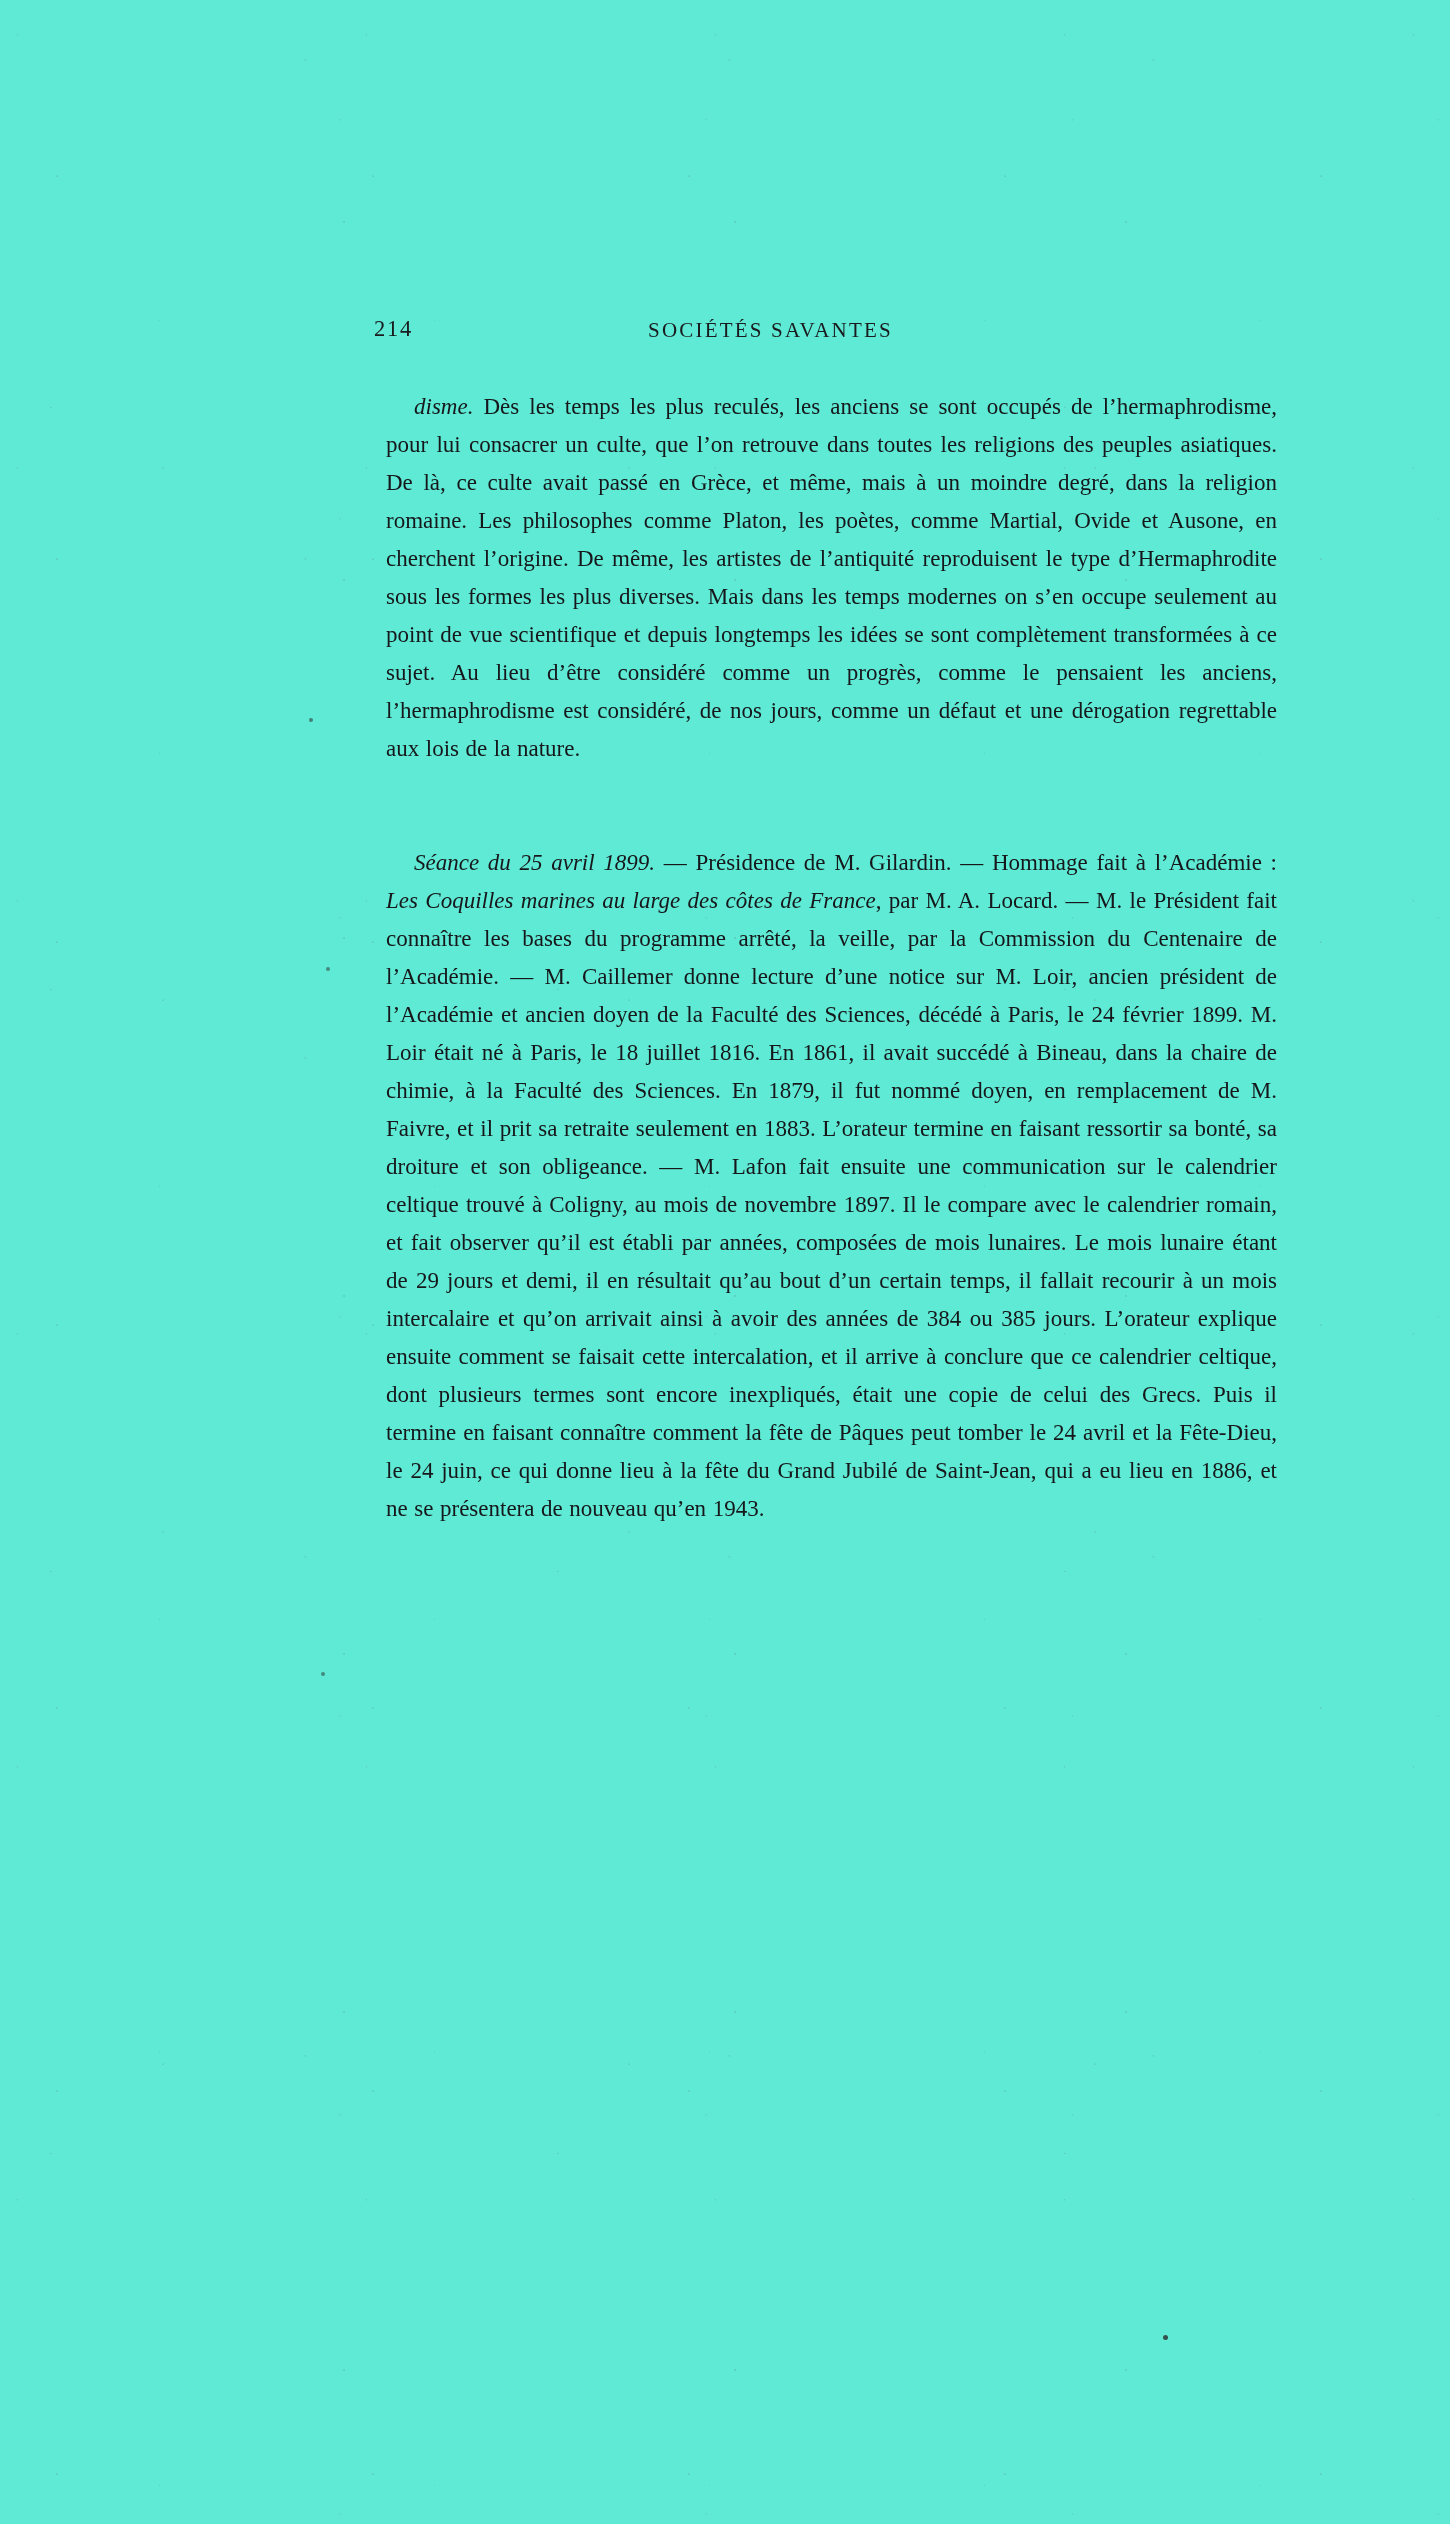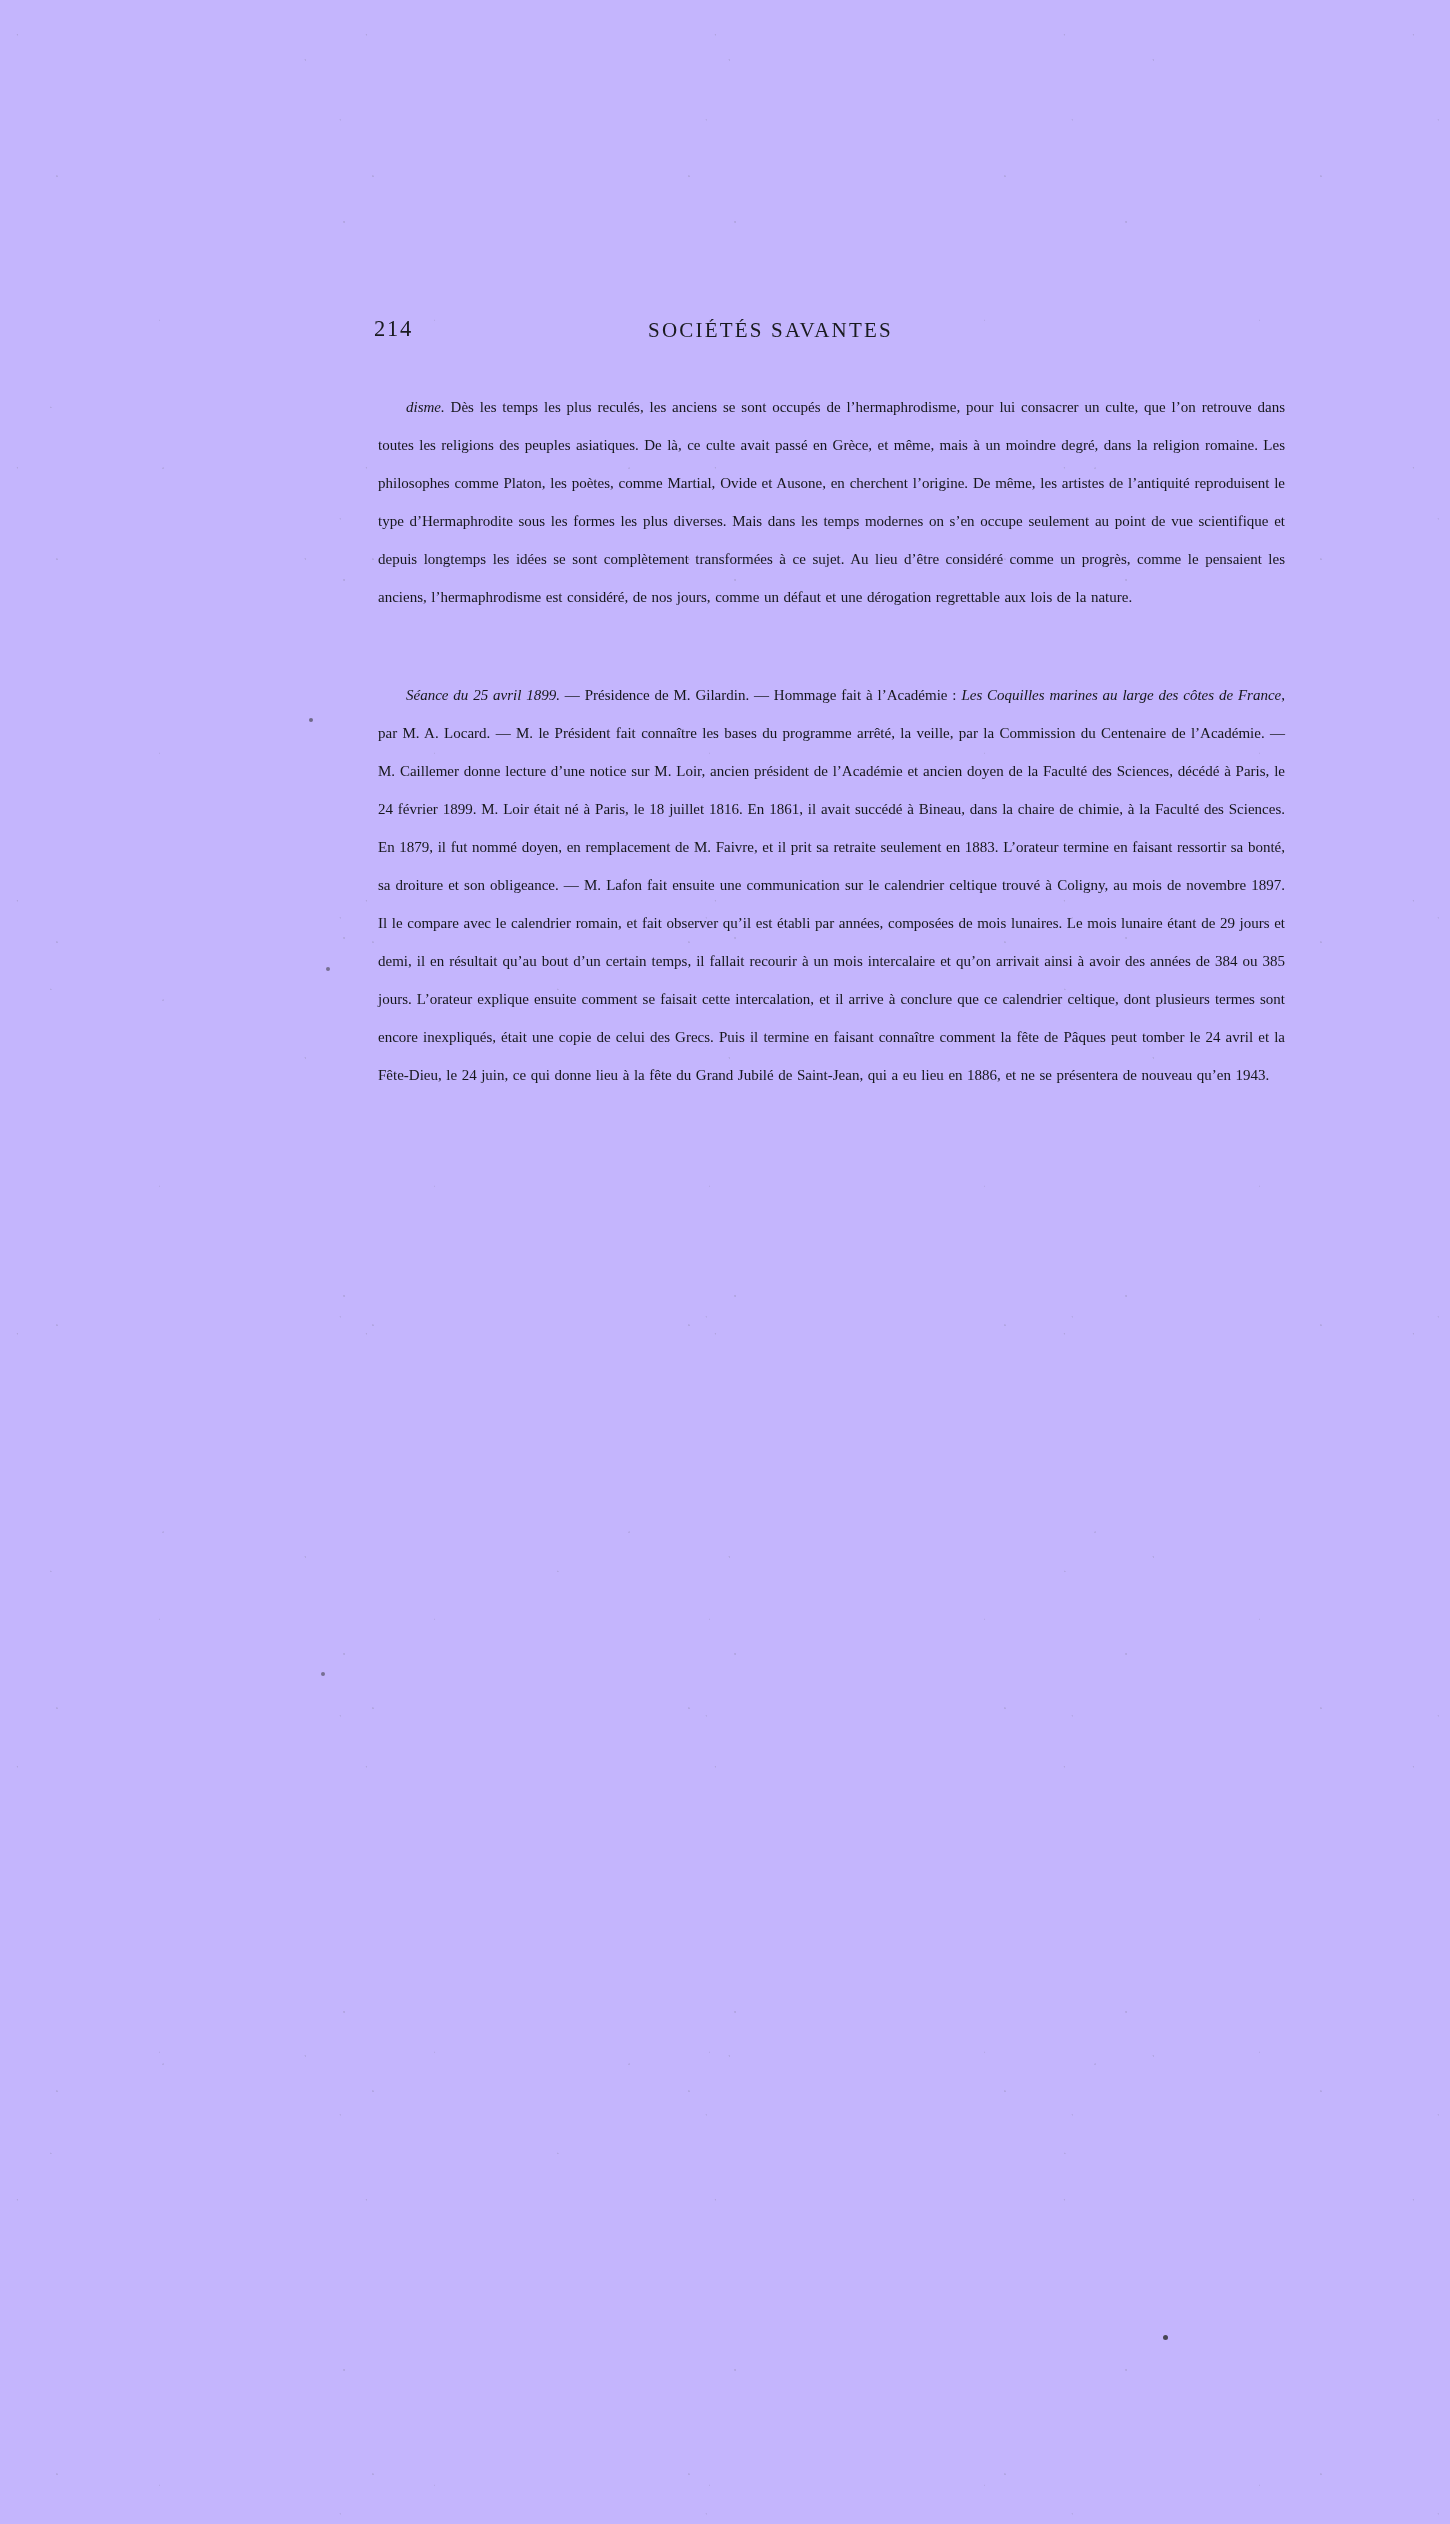--- a/index.html
+++ b/index.html
@@ -13,21 +13,21 @@
     position: relative;
     font-family: "Liberation Serif", serif;
     color: #15161a;
     overflow: hidden;
   }
 
   
   .page {
     position: absolute;
     inset: 0;
-    background: #c4b5fd;
+    background: #5eead4;
   }
 
   
   .speckles {
     position: absolute;
     inset: 0;
     pointer-events: none;
     opacity: 0.55;
     background-image:
       radial-gradient(circle at 5% 8%, rgba(90,90,90,0.35) 0.7px, transparent 1px),
@@ -65,22 +65,22 @@
   .head-title {
     position: absolute;
     left: 274px;
     top: 1.7px;
     font-size: 21px;
     letter-spacing: 2.2px;
     color: #1a1b1f;
   }
 
   p.body {
-    margin: 4px;
-    font-size: 15px;
+    margin: 12px;
+    font-size: 23px;
     line-height: 38px;
     text-align: justify;
     text-align-last: left;
     color: #16171b;
     word-spacing: 0.8px;
   }
 
   .para-gap {
     height: 52px;
   }

